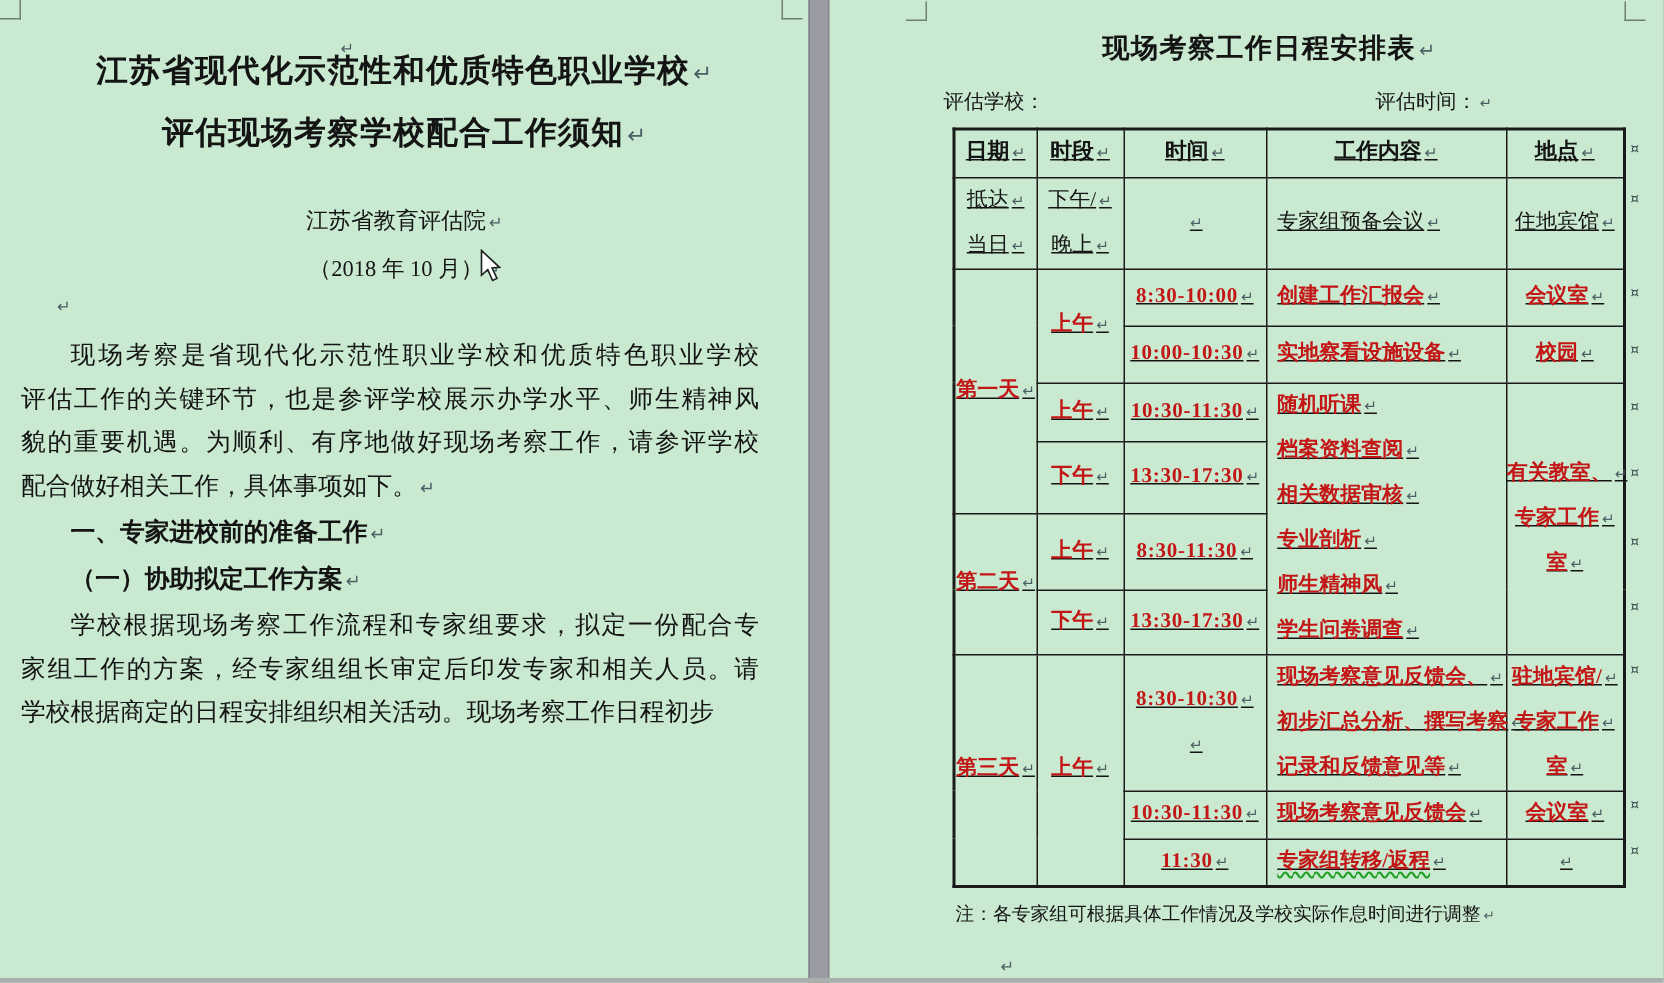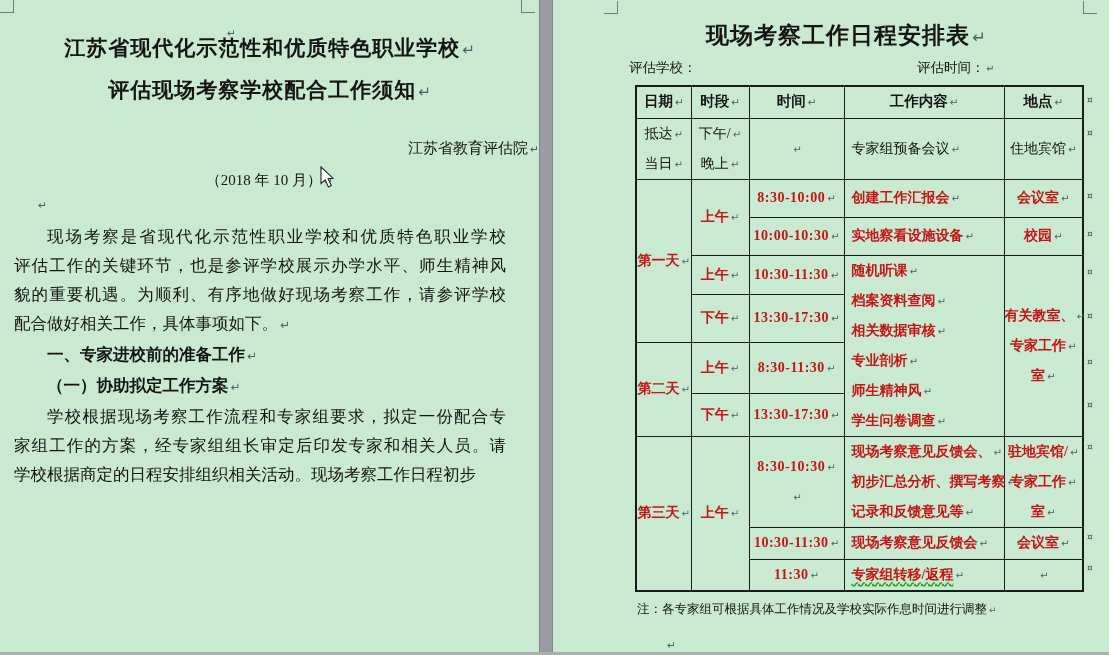--- a/index.html
+++ b/index.html
@@ -27,38 +27,38 @@
     font-family:"DejaVu Sans",sans-serif;letter-spacing:0;}
   .abs-pil{position:absolute;font-size:15px;}
   .rowmark{position:absolute;left:534px;color:#3c4a50;font-size:9px;font-family:"DejaVu Sans",sans-serif;}
   .rowmark::after{content:"¤";}
 
   
   .doc-title{position:absolute;left:0;top:28px;width:539px;
     font-family:"Liberation Sans",sans-serif;font-weight:bold;font-size:21px;line-height:40px;letter-spacing:1px;}
   .doc-title .ln{text-align:center;white-space:nowrap;}
   .center-line{position:absolute;left:0;width:539px;text-align:center;font-size:15px;line-height:20px;}
-  .org-line{top:138px;text-align:right;}
+  .org-line{top:138px;}
   .date-line{top:170px;}
   .body-flow{position:absolute;left:14px;top:222px;width:492px;font-size:16.5px;line-height:29px;}
   .para .ln{text-align:justify;text-align-last:justify;}
   .para .ln:first-child{text-indent:2em;}
   .para .ln:last-child{text-align-last:left;}
   .headline{font-weight:bold;padding-left:2em;white-space:nowrap;}
 
   
   .tbl-title{position:absolute;left:30px;right:0;top:20px;text-align:center;
-    font-family:"Liberation Sans",sans-serif;font-weight:bold;font-size:23px;letter-spacing:1px;}
+    font-family:"Liberation Sans",sans-serif;font-weight:bold;font-size:18px;letter-spacing:1px;}
   .field{position:absolute;top:59px;font-size:13.5px;}
   .field-school{left:76px;}
   .field-time{left:364px;}
   .note{position:absolute;left:84px;top:601px;font-size:12.5px;}
 
   table.sched{position:absolute;left:82px;top:85px;width:447px;
-    border-collapse:collapse;table-layout:fixed;border:2px solid #1a1a1a;}
+    border-collapse:collapse;table-layout:fixed;border:2px solid #1a1a1a;text-decoration:underline;}
   .sched th,.sched td{border:1px solid #1a1a1a;padding:0;text-align:center;vertical-align:middle;
     font-size:14px;line-height:29px;overflow:visible;}
   .sched th{font-family:"Liberation Sans",sans-serif;font-size:14.5px;font-weight:bold;}
   .sched td.content{text-align:left;padding-left:7px;}
   .sched .red{color:var(--red);font-weight:bold;}
   .sched .time{letter-spacing:0.5px;}
   .ln{white-space:nowrap;}
   .wavy{text-decoration:underline wavy #1fa024;text-decoration-skip-ink:none;text-underline-offset:3px;}
   tr.rh{height:32px;} tr.r1{height:60px;} tr.r2{height:38px;} tr.r3{height:38px;}
   tr.r4{height:39px;} tr.r5{height:48px;} tr.r6{height:47px;} tr.r7{height:43px;}

